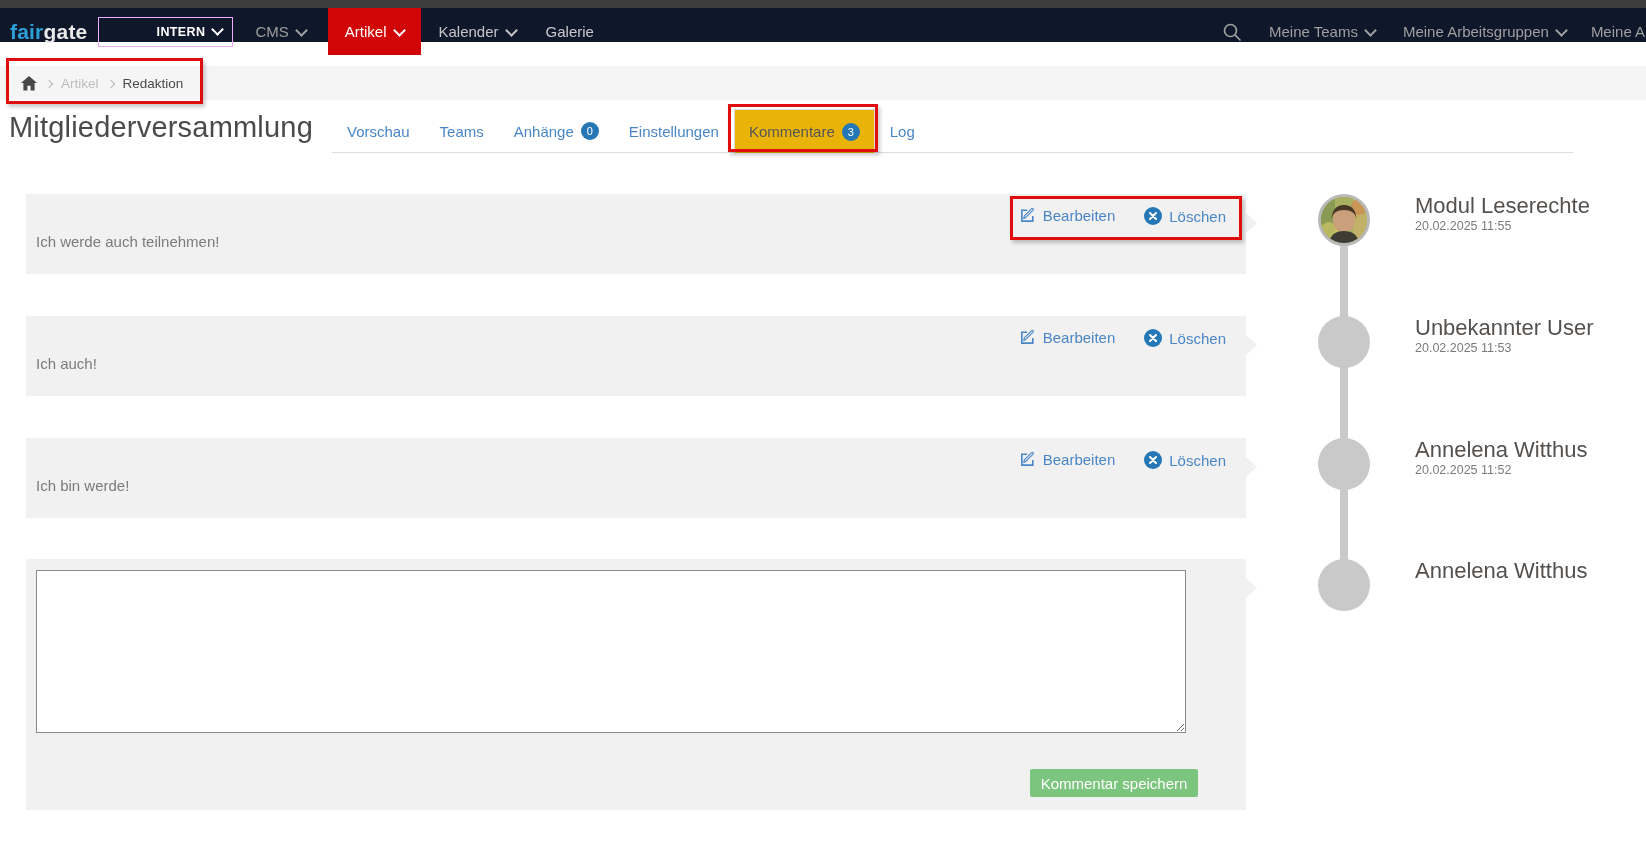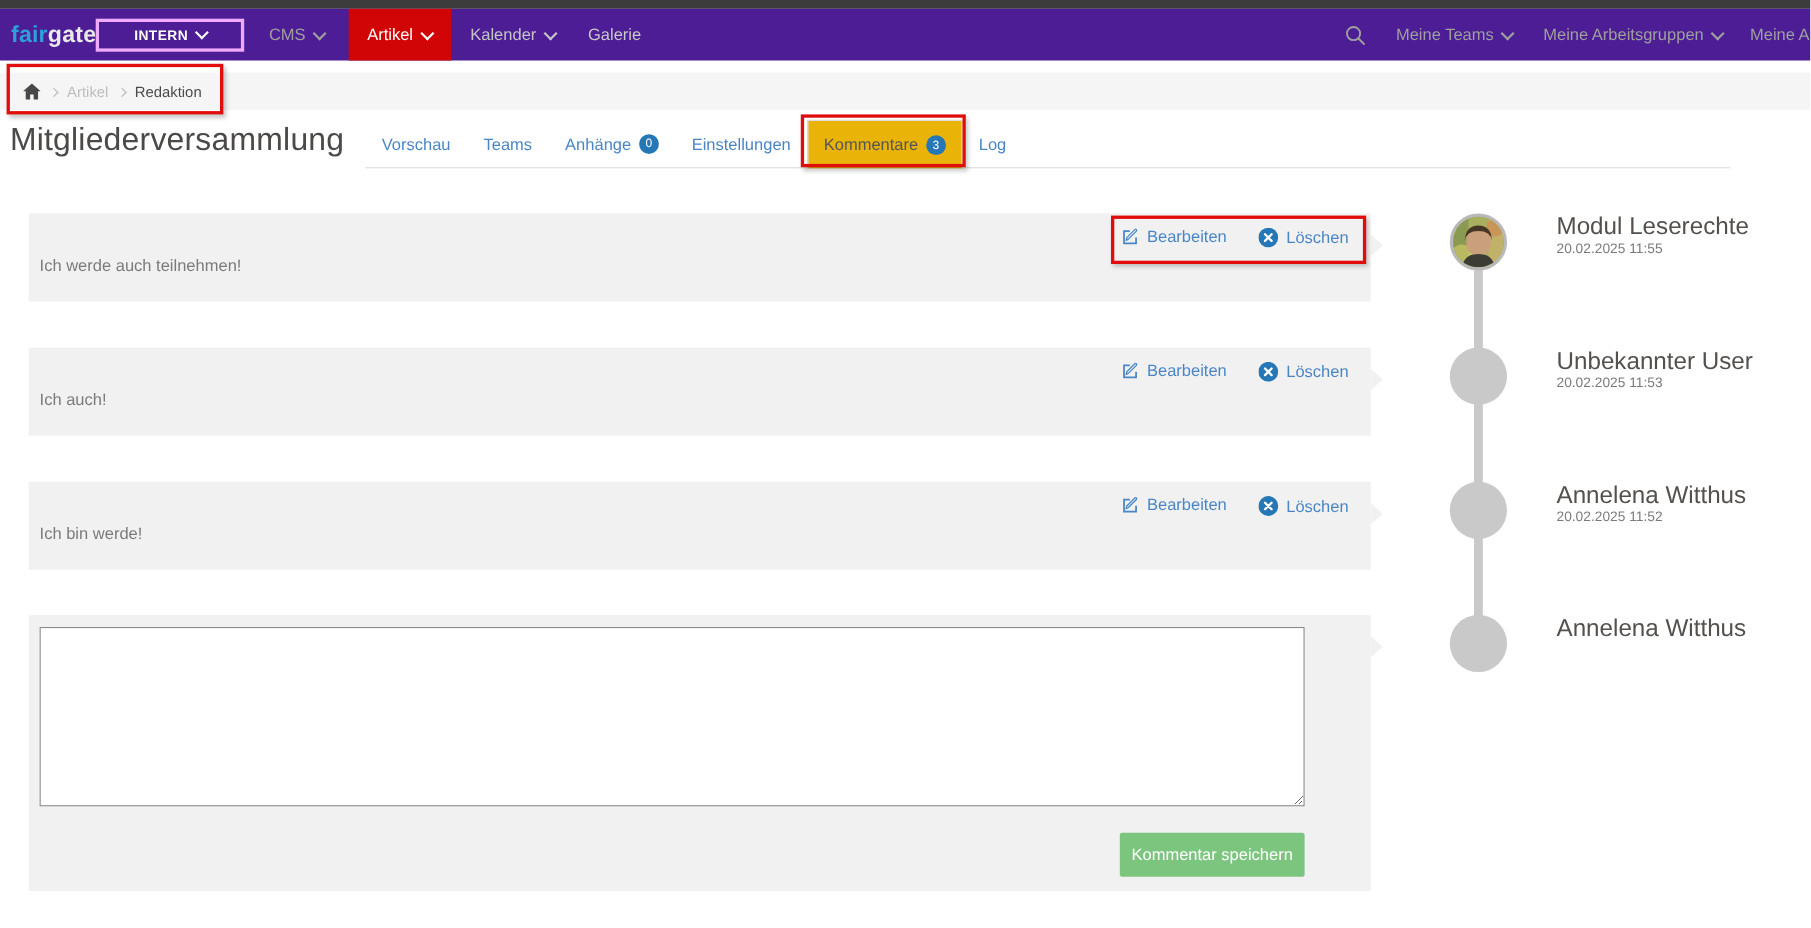--- a/index.html
+++ b/index.html
@@ -1,27 +1,27 @@
 <!DOCTYPE html>
 <html><head>
 <meta charset="utf-8">
 <style>
   html,body{margin:0;padding:0;background:#fff;}
   .screen{position:relative;width:1646px;height:844px;overflow:hidden;background:#fff;
           font-family:"Liberation Sans","DejaVu Sans",sans-serif;color:#555;}
 
   
   .topstrip{position:absolute;left:0;top:0;width:100%;height:8px;background:#3c3c3c;}
-  .topbar{position:absolute;left:0;top:8px;width:100%;height:47px;background:#4c1d95;}
+  .topbar{position:absolute;left:0;top:8px;width:100%;height:34px;background:#0f172a;}
   .topbar-inner{position:absolute;left:0;top:0;height:47px;display:flex;align-items:center;white-space:nowrap;}
   .logo{margin-left:10px;font-size:21px;font-weight:600;letter-spacing:.2px;}
   .logo .fair{color:#2da0d8;}
   .logo .gate{color:#e9e9e9;}
-  .org-select{width:135px;height:30px;box-sizing:border-box;border:3px solid #f0abfc;
-              display:flex;align-items:center;justify-content:center;padding:0 10px;cursor:pointer;}
+  .org-select{margin-left:11px;width:135px;height:30px;box-sizing:border-box;border:1px solid #f0abfc;
+              display:flex;align-items:center;justify-content:flex-end;padding:0 10px;cursor:pointer;}
   .org-select .val{color:#fff;font-size:12.5px;font-weight:600;letter-spacing:.4px;}
   .chev{display:inline-block;width:7px;height:7px;border-right:2px solid currentColor;
         border-bottom:2px solid currentColor;transform:rotate(45deg);margin-left:8px;margin-bottom:2px;}
   .org-select .chev{color:#fff;margin-bottom:4px;}
   .nav-item{display:flex;align-items:center;height:47px;padding:16px 15px;font-size:15px;cursor:pointer;}
   .nav-cms{margin-left:7px;color:#9f9f9f;}
   .nav-artikel{margin-left:7px;background:#d10505;color:#fff;padding:0 17px;}
   .nav-kalender{margin-left:3px;color:#c5c5c5;}
   .nav-galerie{color:#c9c9c9;}
   .top-right{position:absolute;left:1206px;top:0;height:47px;display:flex;align-items:center;white-space:nowrap;}
@@ -61,21 +61,21 @@
   .row1{top:194px;} .row2{top:316px;} .row3{top:438px;}
   .comment-text{position:absolute;left:10px;top:39px;margin:0;font-size:15px;color:#7b7b7b;}
   .row-actions{position:absolute;top:13px;right:20px;display:flex;gap:29px;align-items:flex-start;}
   .action{display:flex;align-items:center;gap:7px;font-size:15px;color:#4a86c6;cursor:pointer;text-decoration:none;}
   .actions-hl{top:-11px;left:-9px;right:-16px;bottom:-15px;}
 
   
   .new-comment-block{position:absolute;left:26px;top:559px;width:1220px;height:251px;background:#f1f1f1;}
   .new-comment-input{position:absolute;left:10px;top:11px;width:1150px;height:163px;box-sizing:border-box;
       border:1px solid #8a8a8a;background:#fff;resize:both;font-family:inherit;font-size:15px;color:#555;}
-  .save-btn{position:absolute;right:60px;bottom:13px;width:168px;height:40px;border:none;border-radius:2px;
+  .save-btn{position:absolute;right:48px;bottom:13px;width:168px;height:28px;border:none;border-radius:2px;
       background:#7cc57e;color:#fff;font-size:15px;font-family:inherit;cursor:pointer;}
 
   
   .tl-line{position:absolute;left:1340px;top:220px;width:8px;height:365px;background:#c9c9c9;z-index:0;}
   .tl-item{position:absolute;left:1318px;display:flex;align-items:flex-start;z-index:1;}
   .t1{top:194px;} .t2{top:316px;} .t3{top:438px;} .t4{top:559px;}
   .tl-dot{width:52px;height:52px;border-radius:50%;background:#c9c9c9;flex:none;}
   .tl-avatar{width:52px;height:52px;box-sizing:border-box;border:3px solid #b9b9b9;border-radius:50%;
              overflow:hidden;background:#9aa55c;flex:none;}
   .tl-text{margin-left:45px;padding-top:2px;}

